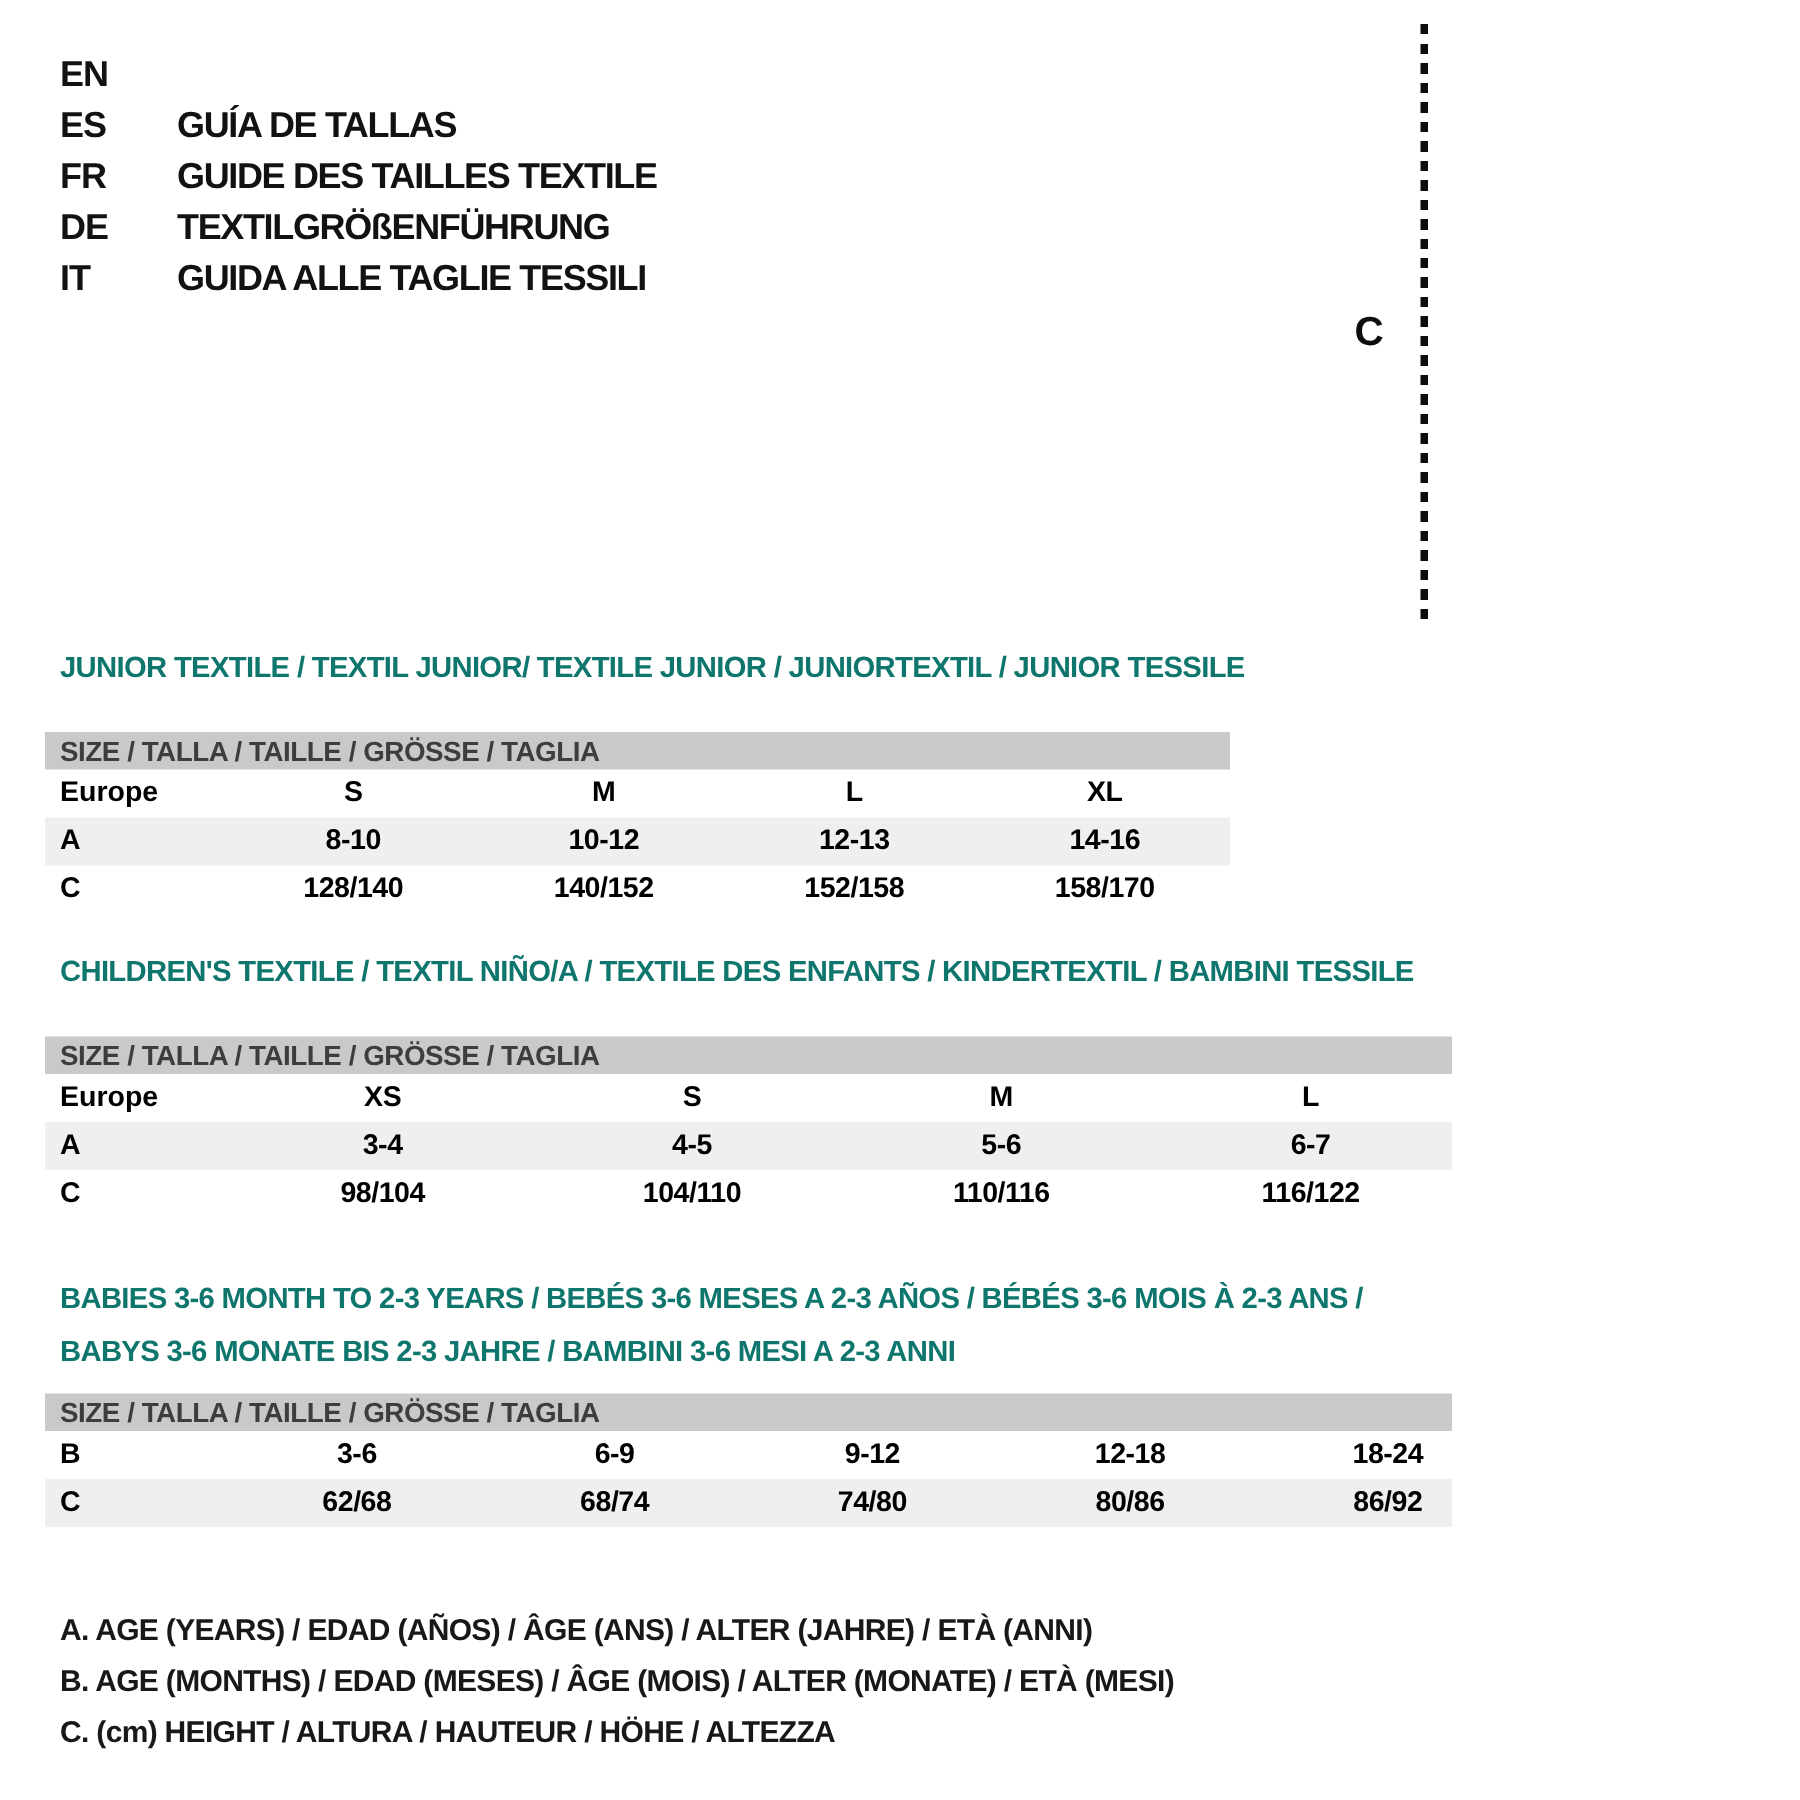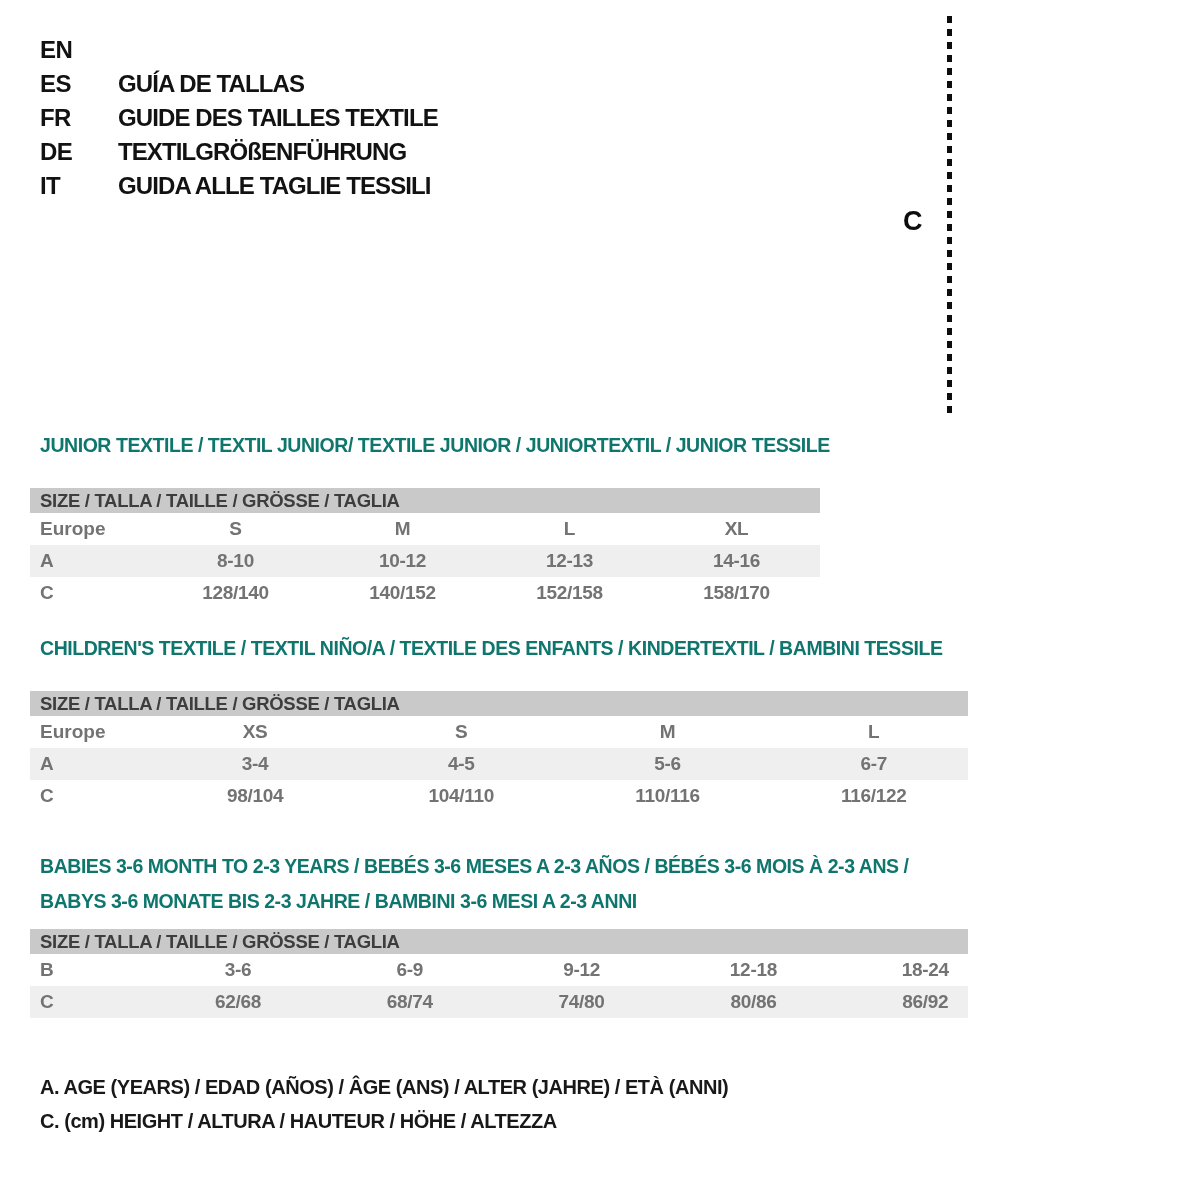--- a/index.html
+++ b/index.html
@@ -26,21 +26,21 @@
   
   .section-title { font-weight:700; font-size:19.5px; letter-spacing:-0.45px; color:#0f766e; white-space:nowrap; }
   .two-line .line { height:35px; display:flex; align-items:center; }
 
   
   .size-table { position:absolute; }
   .size-header {
     height:25px; background:#c9c9c9; display:flex; align-items:center;
     padding-left:10px; font-size:18.5px; font-weight:700; color:#3d3d3d; letter-spacing:-0.3px;
   }
-  .trow { display:flex; height:32px; align-items:center; font-size:19px; font-weight:700; color:#737373; }
+  .trow { display:flex; height:32px; align-items:center; font-size:19px; font-weight:700; color:#000000; }
   .trow.alt { background:#efefef; }
   .tlabel { flex:0 0 112px; padding-left:10px; }
   .tcell { flex:1; text-align:center; letter-spacing:-0.3px; }
 
   
   .sliver { left:1195px; width:5px; }
   .sliver.bar { background:#c9c9c9; height:25px; }
   .sliver.row { background:#efefef; height:32px; }
 
   
@@ -172,16 +172,17 @@
     </div>
   </div>
 
   <div class="abs sliver bar" style="top:691px;"></div>
   <div class="abs sliver row" style="top:748px;"></div>
   <div class="abs sliver bar" style="top:929px;"></div>
   <div class="abs sliver row" style="top:986px;"></div>
 
   <div class="abs" style="left:40px; top:1070px;">
     <div class="legend-line">A. AGE (YEARS) / EDAD (AÑOS) / ÂGE (ANS) / ALTER (JAHRE) / ETÀ (ANNI)</div>
+    <div class="legend-line">B. AGE (MONTHS) / EDAD (MESES) / ÂGE (MOIS) / ALTER (MONATE) / ETÀ (MESI)</div>
     <div class="legend-line">C. (cm) HEIGHT / ALTURA / HAUTEUR / HÖHE / ALTEZZA</div>
   </div>
 
 </div>
 
 </body></html>

